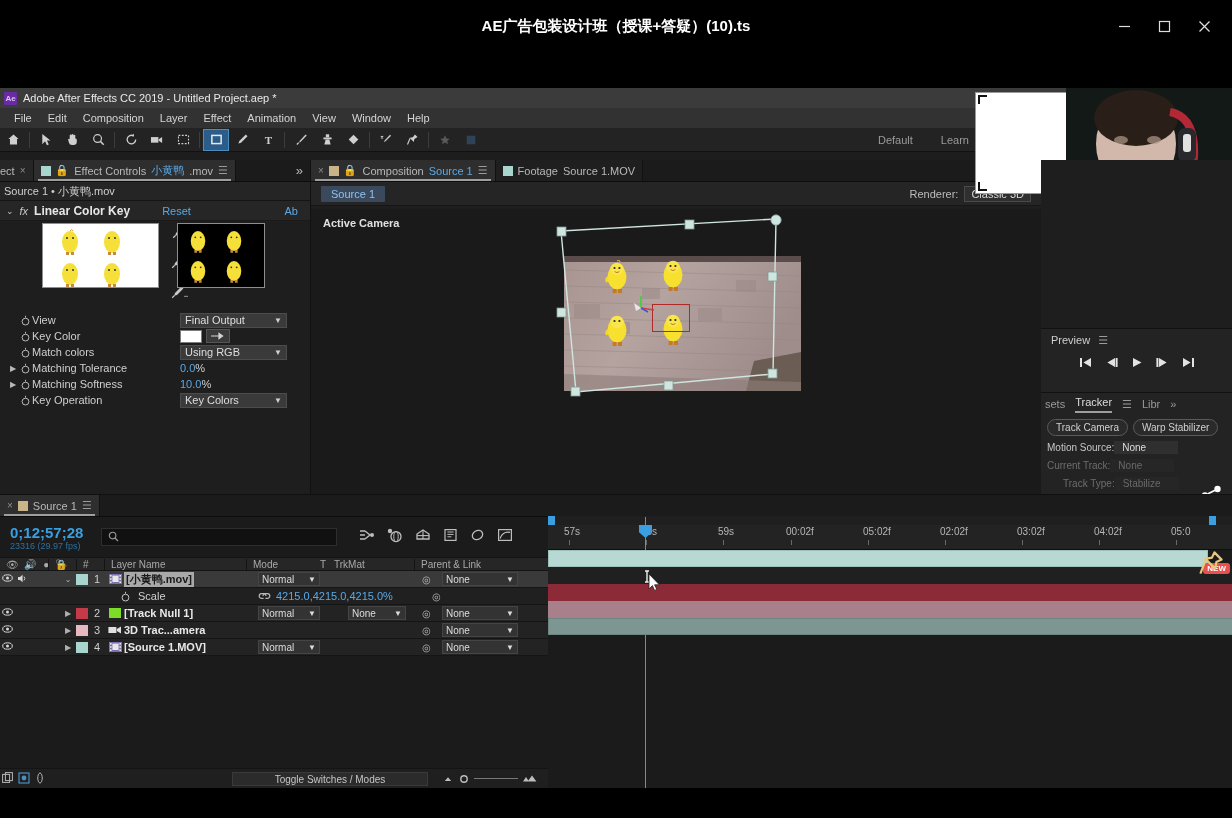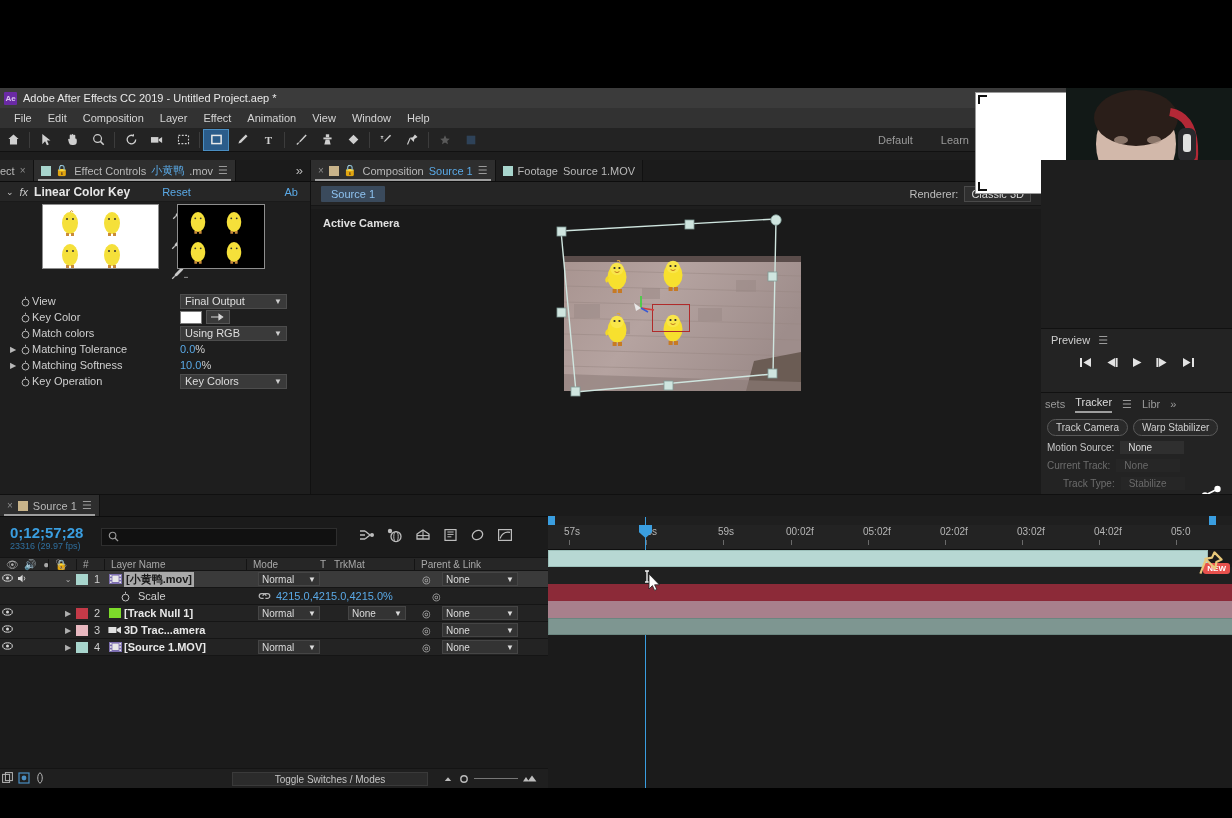--- a/index.html
+++ b/index.html
@@ -195,21 +195,21 @@
     position:absolute; left:0; top:232px; width:191px; height:162px; background:#232323;
     border-top:1px solid #111;
   }
   .tr-tabs { height:22px; display:flex; align-items:center; gap:10px; padding-left:4px; font-size:11px; color:#9a9a9a;}
   .tr-tabs .act { color:#dcdcdc; border-bottom:2px solid #9e9e9e; padding-bottom:3px;}
   .tr-btn-row { display:flex; gap:5px; padding: 4px 6px 0 6px;}
   .tr-btn {
     border:1px solid #5a5a5a; border-radius:9px; color:#d0d0d0; font-size:10px;
     padding: 2px 8px; background:#2a2a2a; white-space:nowrap;
   }
-  .tr-line { display:flex; align-items:center; gap:6px; padding: 5px 6px 0 6px; font-size:10px; }
+  .tr-line { display:flex; align-items:center; padding: 5px 6px 0 6px; font-size:10px; }
   .tr-lbl { color:#c6c6c6; }
   .tr-lbl.dim { color:#6d6d6d; }
   .tr-field { background:#2f2f2f; color:#dcdcdc; padding:1px 8px; min-width:64px; }
   .tr-field.dim { color:#6a6a6a; background:#262626;}
   .tr-cbline { display:flex; align-items:center; gap:5px; padding: 6px 6px 0 6px; font-size:10px; color:#6d6d6d;}
   .cb { width:11px; height:11px; border:1px solid #5a5a5a; background:#3a3a3a; display:inline-block;}
   .cb.on { background:#4a4a4a; color:#cfcfcf; font-size:9px; text-align:center; line-height:10px;}
 
   
   .icon-rail { position:absolute; right:8px; top:395px; display:flex; flex-direction:column; gap:28px; align-items:center; }
@@ -319,20 +319,41 @@
   }
   .banner-sun { position:absolute; left:12px; top:3px; }
 
   .cursor { position:absolute; pointer-events:none; }
 </style>
 </head>
 <body>
 
 <div id="root">
 
+  <div class="player-titlebar">
+    <div class="player-title">AE广告包装设计班（授课+答疑）(10).ts</div>
+    <div class="win-btns">
+      <div class="win-btn">
+        <svg width="13" height="13" viewBox="0 0 13 13">
+            <line x1="1" y1="6.5" x2="12" y2="6.5" stroke="#ddd" stroke-width="1.2"></line>
+          </svg>
+      </div>
+      <div class="win-btn">
+        <svg width="13" height="13" viewBox="0 0 13 13">
+            <rect x="1.5" y="1.5" width="10" height="10" fill="none" stroke="#ddd" stroke-width="1.2"></rect>
+          </svg>
+      </div>
+      <div class="win-btn">
+        <svg width="13" height="13" viewBox="0 0 13 13">
+            <line x1="1.5" y1="1.5" x2="11.5" y2="11.5" stroke="#ddd" stroke-width="1.3"></line>
+            <line x1="11.5" y1="1.5" x2="1.5" y2="11.5" stroke="#ddd" stroke-width="1.3"></line>
+          </svg>
+      </div>
+    </div>
+  </div>
 
   <div class="ae-window">
 
     <div class="ae-titlebar">
       <div class="ae-logo">Ae</div>
       <div class="ae-title">Adobe After Effects CC 2019 - Untitled Project.aep *</div>
     </div>
 
     <div class="ae-menubar">
       <div class="mi">File</div>
@@ -469,20 +490,23 @@
           <span>Effect Controls</span>
           <span class="cn">小黄鸭</span>
           <span>.mov</span>
           <span class="hamb">☰</span>
         </div>
         <div class="ptab" style="margin-left:auto;background:transparent;border:none;">
           <span style="font-size:13px;">»</span>
         </div>
       </div>
 
+      <div class="fx-subheader">
+        <span>Source 1 • 小黄鸭.mov</span>
+      </div>
 
       <div class="fx-row-title" style="position:relative;">
         <span class="chev">⌄</span>
         <span class="fx-ital">fx</span>
         <span class="fx-name">Linear Color Key</span>
         <span class="fx-reset">Reset</span>
         <span class="fx-ab">Ab</span>
       </div>
 
 

